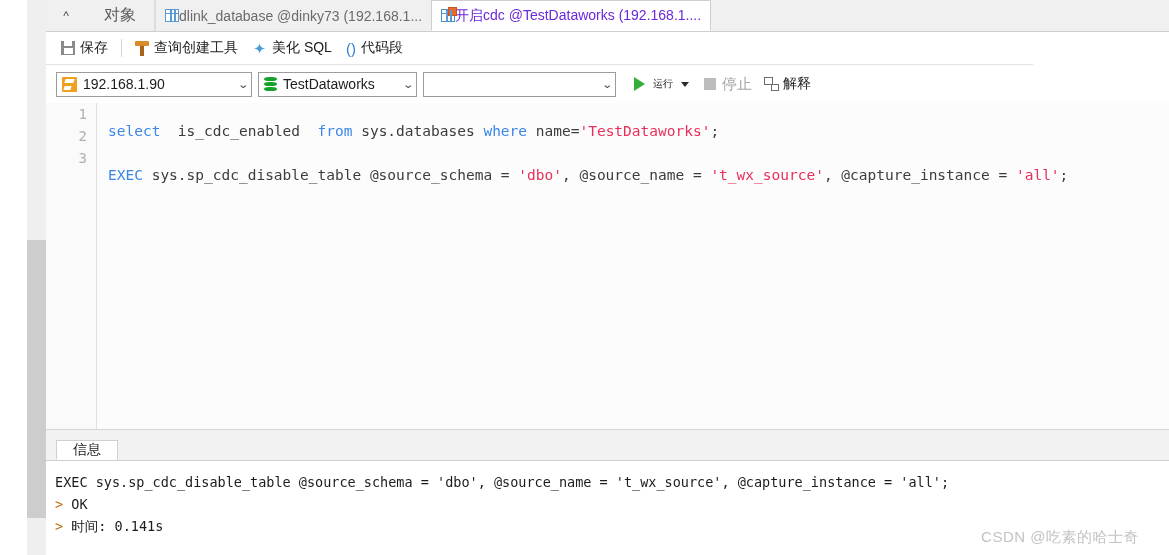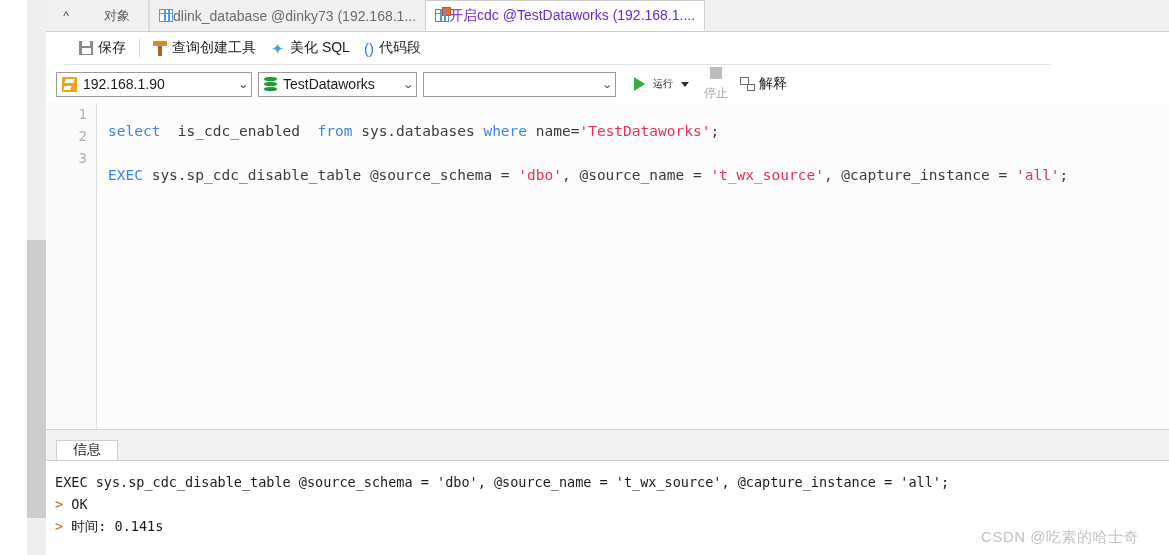--- a/index.html
+++ b/index.html
@@ -82,21 +82,21 @@
     border-right: 1px solid #cfcfcf;
     border-bottom: 1px solid #ffffff;
     position: relative;
     z-index: 3;
   }
   .tab-label-plain {
     display: flex;
     align-items: center;
     justify-content: center;
     padding: 9px 18px;
-    font-size: 13px;
+    font-size: 16px;
     color: #5e5e5e;
     background: #f0f0f0;
     border-right: 1px solid #dcdcdc;
   }
   .tab-rest {
     flex: 1;
     background: #f0f0f0;
     border-left: 1px solid #dcdcdc;
   }
 
@@ -126,21 +126,21 @@
     right: -3px; top: -3px;
     width: 9px; height: 9px;
     background: #e8692a;
     border: 1px solid #c9541c;
     box-sizing: border-box;
   }
 
   
   .toolbar {
     position: absolute;
-    left: 64px; top: 32px;
+    left: 46px; top: 32px;
     width: 987px; height: 33px;
     background: #ffffff;
     border-bottom: 1px solid #e3e3e3;
     box-sizing: border-box;
     display: flex;
     align-items: center;
     padding-left: 8px;
   }
   .tb-item {
     display: flex;
@@ -306,23 +306,22 @@
     width: 0; height: 0;
     border-left: 4px solid transparent;
     border-right: 4px solid transparent;
     border-top: 5px solid #2c2c2c;
     margin: 0 8px 0 2px;
     flex: none;
   }
   .stop-btn {
     display: flex; align-items: center; gap: 6px;
     padding: 3px 5px;
-    font-size: 12px;
+    font-size: 15px;
     color: #a6a6a6;
-    flex-direction: column;
   }
   .stop-sq {
     width: 12px; height: 12px;
     background: #bdbdbd;
     flex: none;
   }
   .explain-btn {
     display: flex; align-items: center; gap: 4px;
     padding: 3px 5px;
     font-size: 14px;

